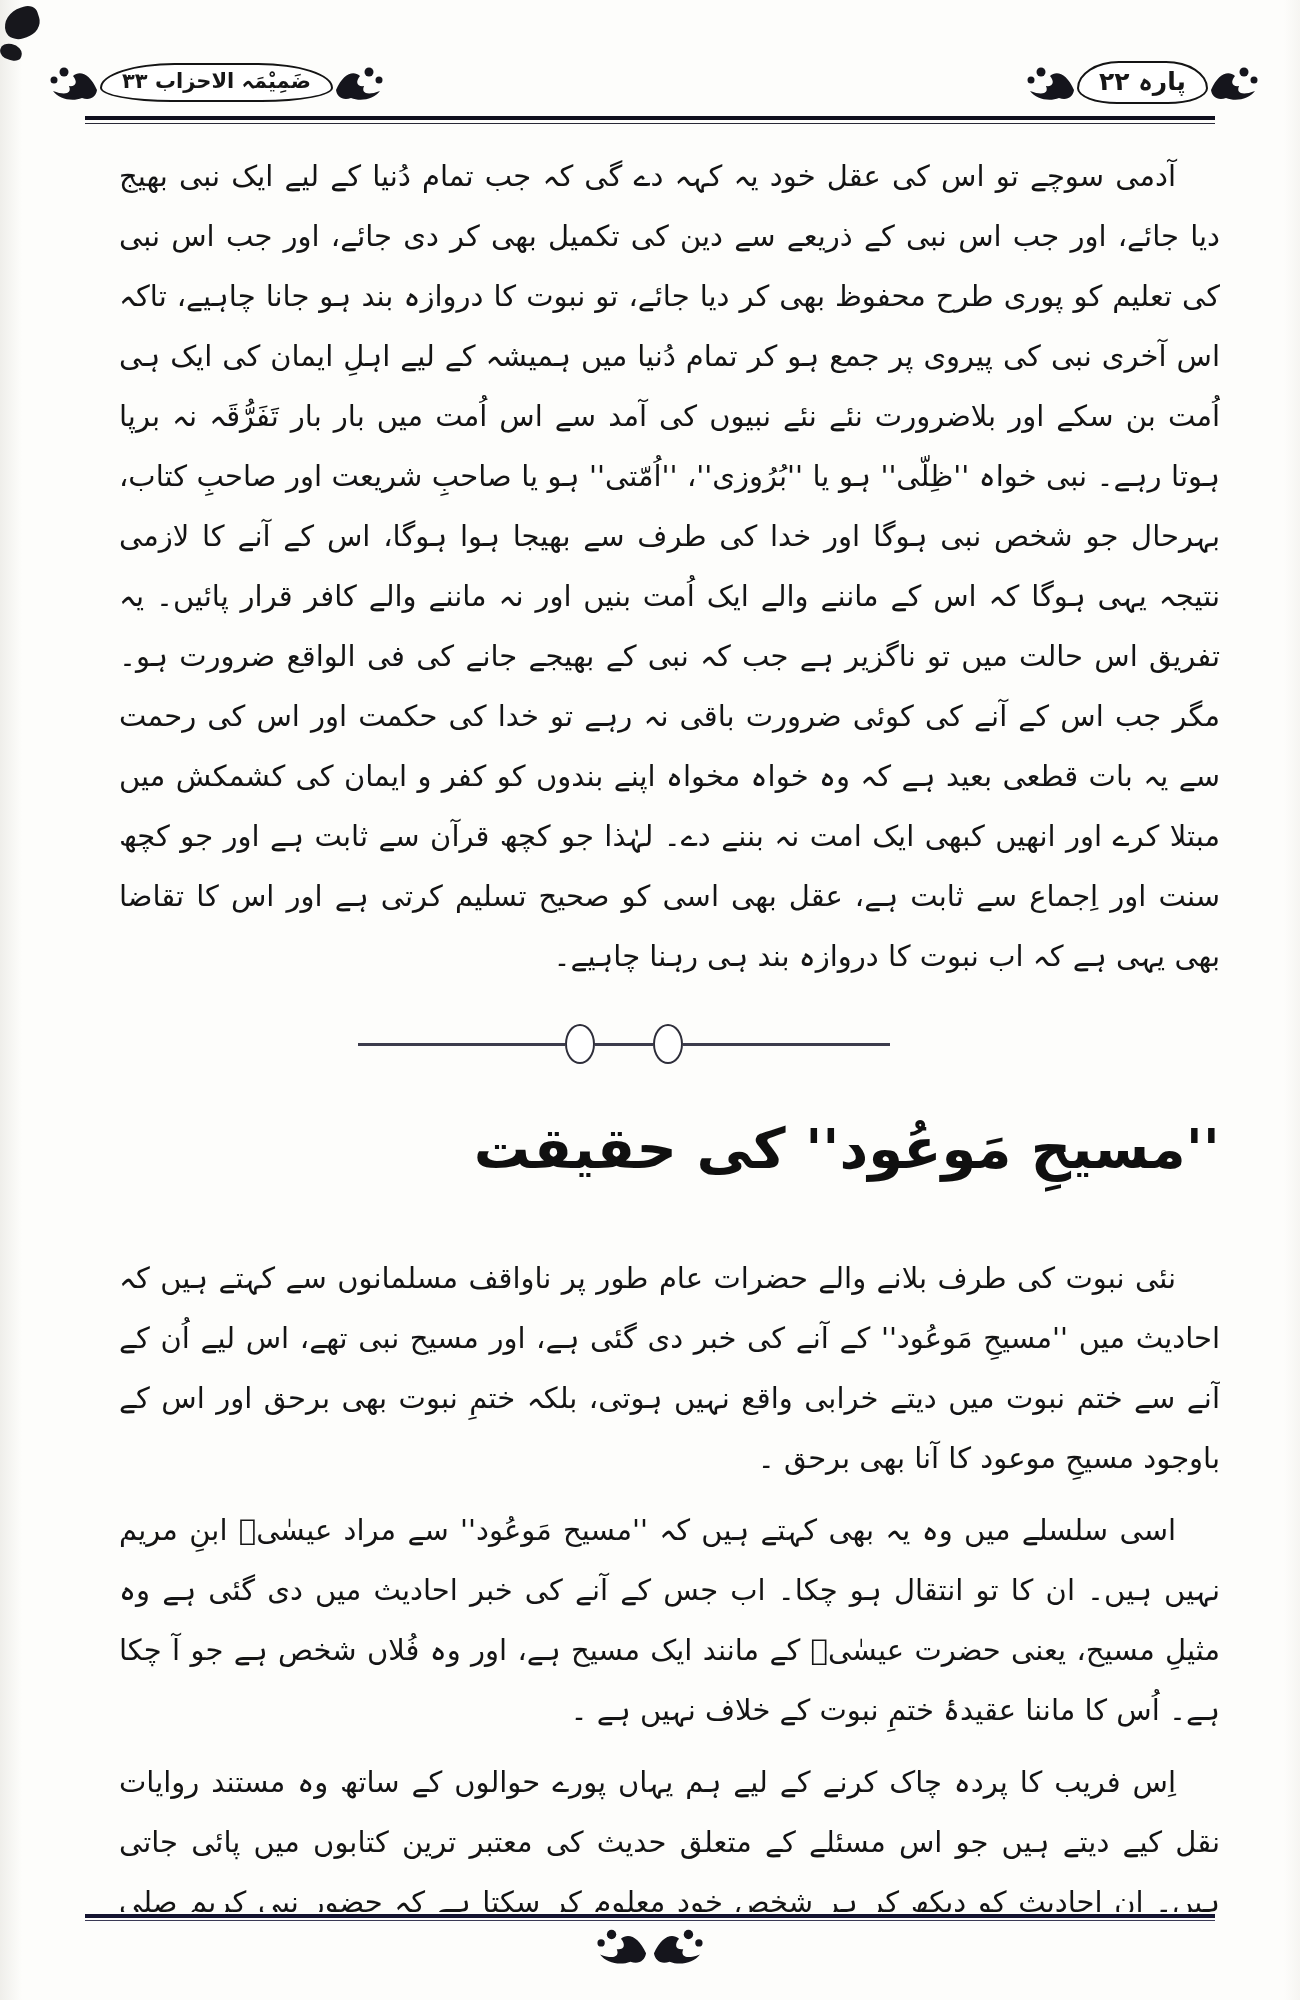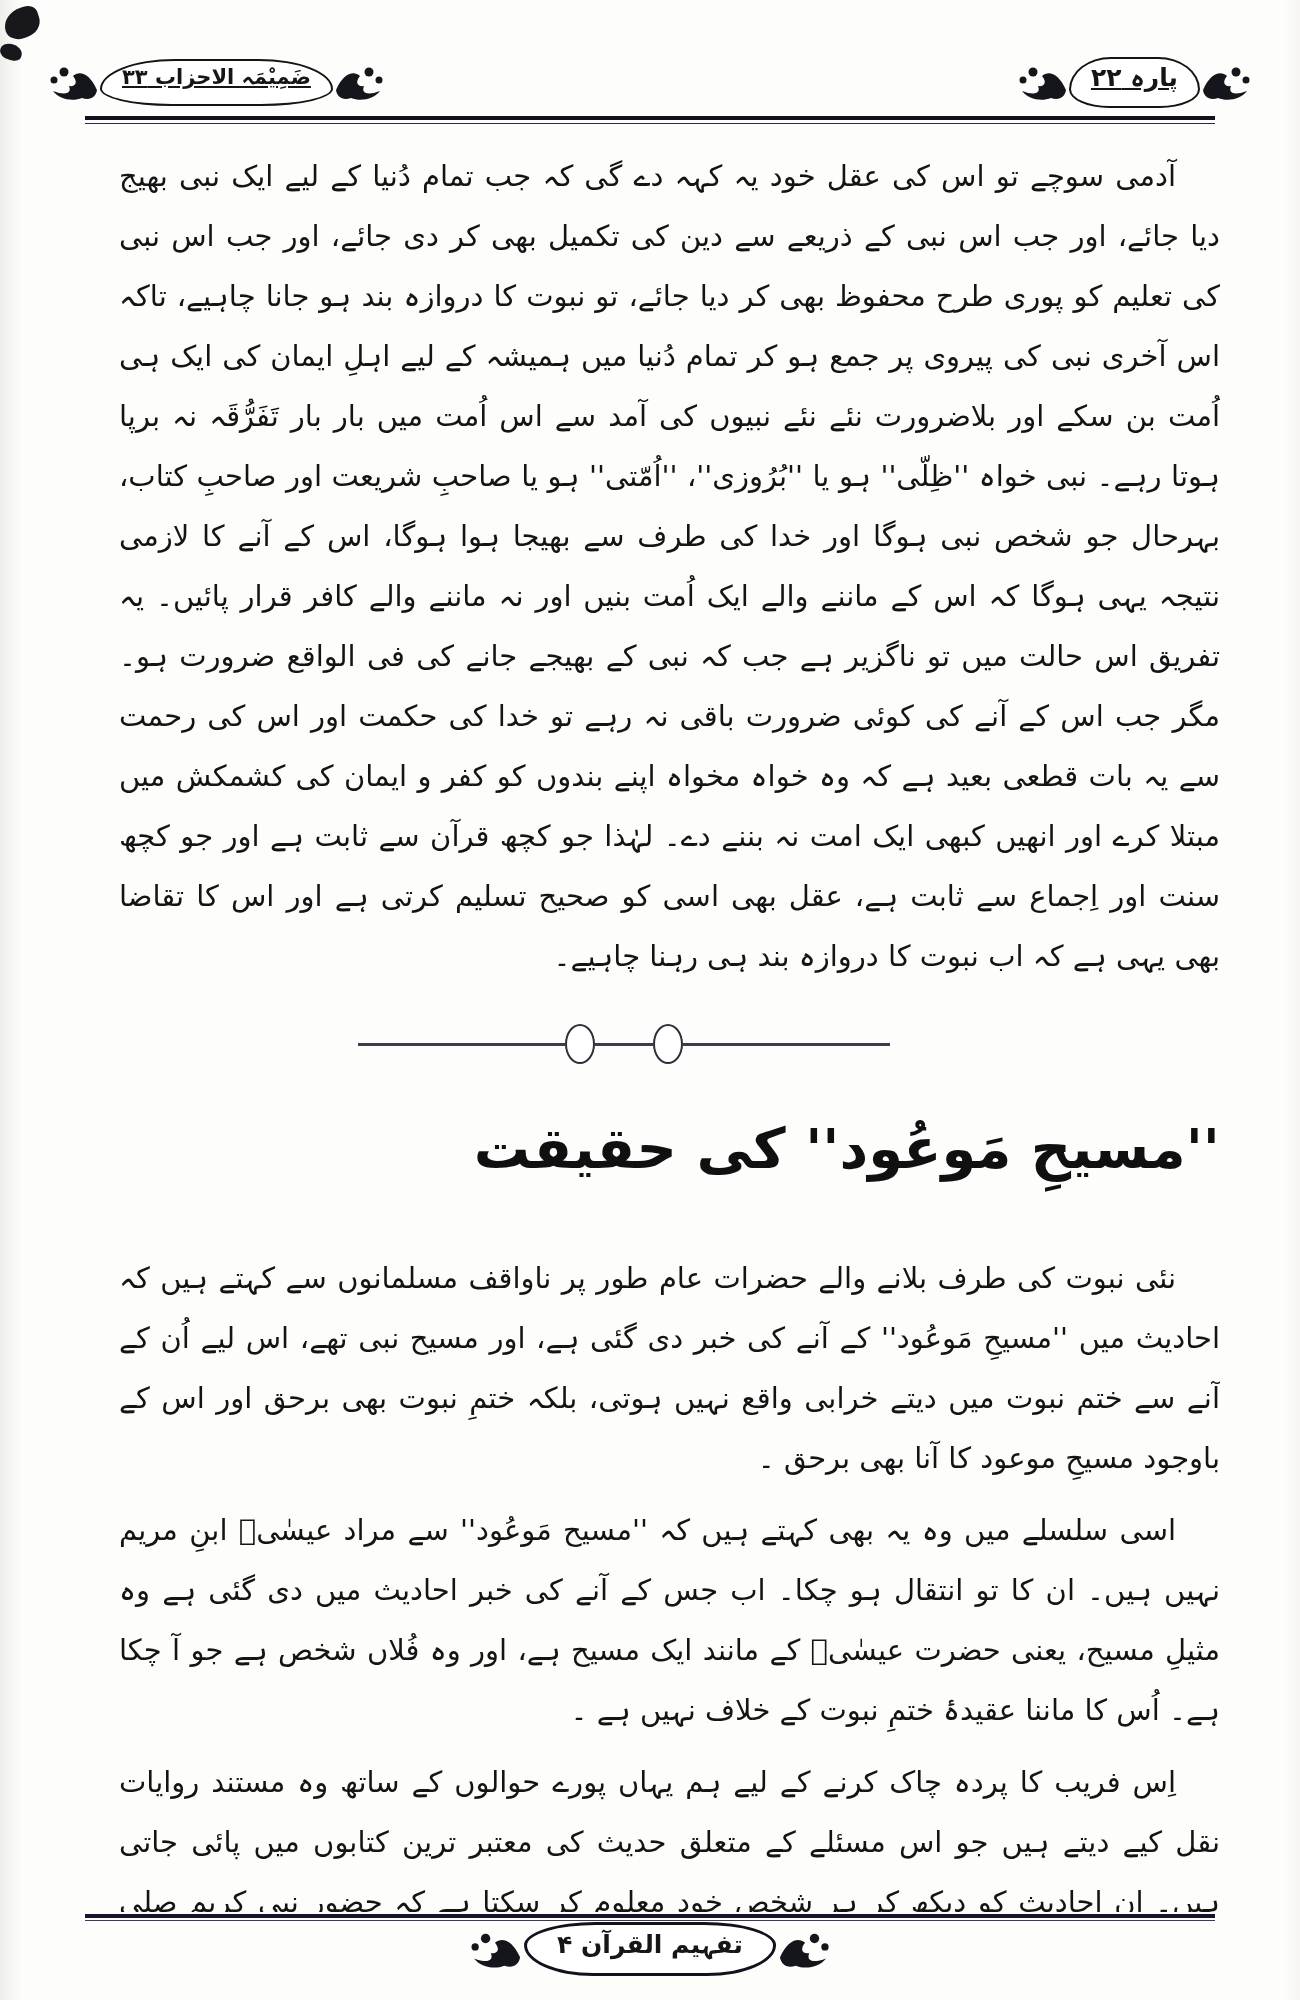--- a/index.html
+++ b/index.html
@@ -20,24 +20,24 @@
 
   
   .header-rules{position:absolute;top:116px;left:85px;right:85px;z-index:1;}
   .header-rules .thick{border-top:4px solid #10101e;}
   .header-rules .thin{margin-top:3px;border-top:1.5px solid #2a2a38;}
 
   .cartouche{position:absolute;top:42px;height:80px;display:flex;align-items:center;z-index:2;}
   .cartouche .bubble{
     background:#fff;border:2.5px solid #141414;
     border-radius:48% 48% 46% 46% / 95% 95% 55% 55%;
-    padding:6px 20px 16px;display:flex;align-items:flex-end;justify-content:center;
-    font-weight:bold;white-space:nowrap;text-decoration:underline;
+    padding:6px 20px 8px;display:flex;align-items:flex-end;justify-content:center;
+    font-weight:bold;white-space:nowrap;
   }
-  .cartouche.right-c{right:48px;}
+  .cartouche.right-c{right:40px;}
   .cartouche.center-c{left:50%;transform:translateX(-50%);}
   .cartouche.left-c{left:48px;}
   .cartouche .label{font-size:25px;line-height:1;}
   .cartouche.center-c .label{font-size:27px;}
   .cartouche.left-c .label{font-size:21px;}
   .wing{display:block;flex:0 0 auto;}
 
   
   .content{
     position:absolute;top:146px;right:80px;left:80px;bottom:88px;
@@ -154,23 +154,20 @@
     <div class="thick"></div>
     <div class="thin"></div>
   </div>
 
   <div class="footer-ornament">
     <svg class="wing" width="56" height="46" viewBox="0 0 52 44">
       <path d="M3 30 C10 14 20 10 27 16 C22 22 24 27 31 26 C28 33 34 36 47 31 C41 39 28 42 18 38 C10 41 4 37 3 30 Z" fill="#15151c"></path>
       <circle cx="36" cy="12" r="4.5" fill="#15151c"></circle>
         <circle cx="46" cy="20" r="3.5" fill="#15151c"></circle>
     </svg>
-    <div class="bubble">
-      <span>تفہیم القرآن ۴</span>
-    </div>
     <svg class="wing" width="56" height="46" viewBox="0 0 52 44" style="transform:scaleX(-1)">
       <path d="M3 30 C10 14 20 10 27 16 C22 22 24 27 31 26 C28 33 34 36 47 31 C41 39 28 42 18 38 C10 41 4 37 3 30 Z" fill="#15151c"></path>
       <circle cx="36" cy="12" r="4.5" fill="#15151c"></circle>
         <circle cx="46" cy="20" r="3.5" fill="#15151c"></circle>
     </svg>
   </div>
 
 </div>
 
 </body></html>

